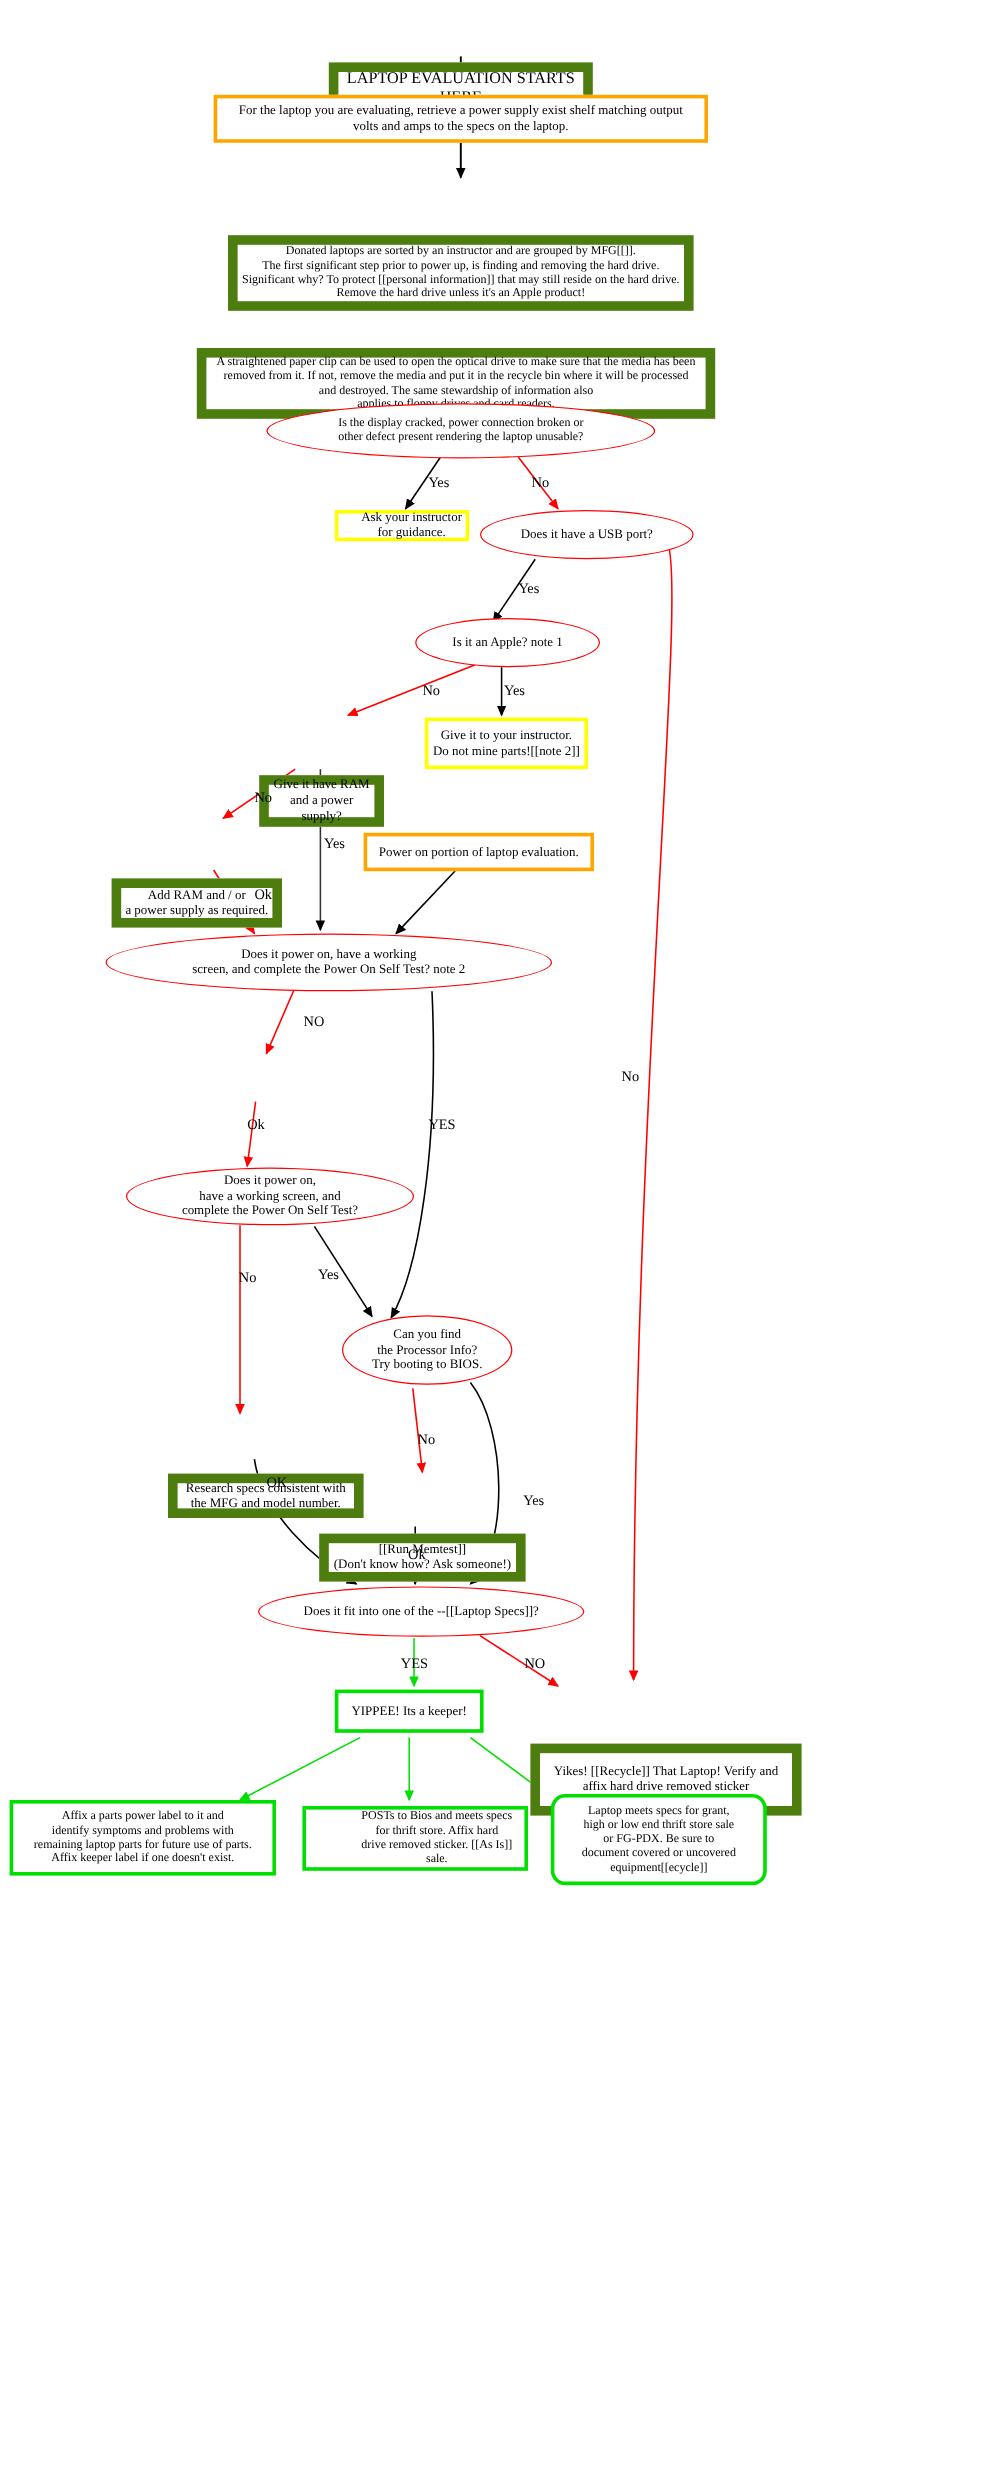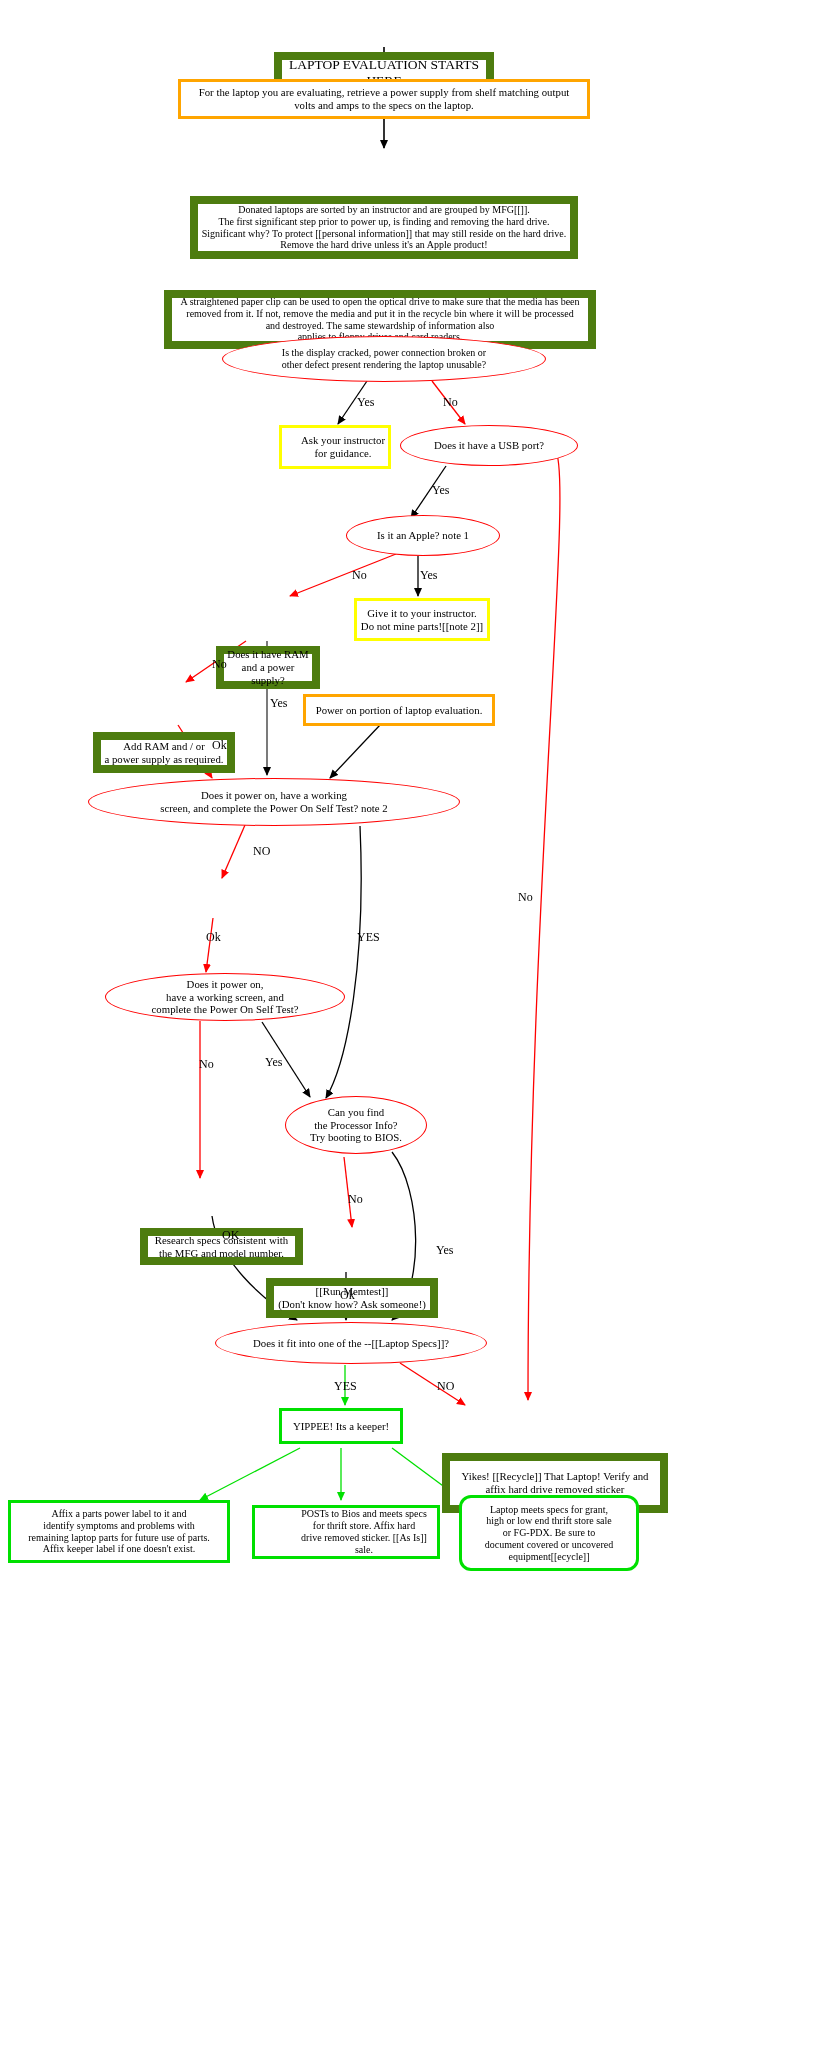--- a/index.html
+++ b/index.html
@@ -128,44 +128,44 @@
 
     <path d="M300,1448 L200,1500" stroke="#00e000" stroke-width="1.3" fill="none" marker-end="url(#ah-green)"></path>
 
     <path d="M341,1448 L341,1500" stroke="#00e000" stroke-width="1.3" fill="none" marker-end="url(#ah-green)"></path>
 
     <path d="M392,1448 L458,1497" stroke="#00e000" stroke-width="1.3" fill="none" marker-end="url(#ah-green)"></path>
   </svg>
 
   <div class="node box red fs13" style="left:274px; top:4px; width:220px; height:42px;">LAPTOP EVALUATION STARTS HERE</div>
 
-  <div class="node box orange fs11" style="left:178px; top:79px; width:412px; height:40px;">For the laptop you are evaluating, retrieve a power supply from shelf matching output
+  <div class="node box orange fs11" style="left:178px; top:79px; width:412px; height:40px;">For the laptop you are evaluating, retrieve a power supply exist shelf matching output
 volts and amps to the specs on the laptop.</div>
 
   <div class="node box red fs10" style="left:164px; top:242px; width:432px; height:59px;">A straightened paper clip can be used to open the optical drive to make sure that the media has been
 removed from it. If not, remove the media and put it in the recycle bin where it will be processed
 and destroyed. The same stewardship of information also
 applies to floppy drives and card readers.</div>
 
   <div class="node box red fs10" style="left:190px; top:148px; width:388px; height:63px;">Donated laptops are sorted by an instructor and are grouped by MFG[[]].
 The first significant step prior to power up, is finding and removing the hard drive.
 Significant why? To protect [[personal information]] that may still reside on the hard drive.
 Remove the hard drive unless it's an Apple product!</div>
 
   <div class="node ellipse fs10" style="left:222px; top:336px; width:324px; height:46px;">Is the display cracked, power connection broken or
 other defect present rendering the laptop unusable?</div>
 
-  <div class="node box yellow fs11" style="left:279px; top:425px; width:112px; height:44px;padding-left:16px;">Ask your instructor
+  <div class="node box yellow fs11" style="left:279px; top:425px; width:112px; height:26px;padding-left:16px;">Ask your instructor
 for guidance.</div>
 
   <div class="node ellipse fs11" style="left:400px; top:425px; width:178px; height:41px;">Does it have a USB port?</div>
 
   <div class="node ellipse fs11" style="left:346px; top:515px; width:154px; height:41px;">Is it an Apple? note 1</div>
 
-  <div class="node box red fs11" style="left:216px; top:598px; width:104px; height:43px;">Does it have RAM
+  <div class="node box red fs11" style="left:216px; top:598px; width:104px; height:43px;">Give it have RAM
 and a power supply?</div>
 
   <div class="node box yellow fs11" style="left:354px; top:598px; width:136px; height:43px;">Give it to your instructor.
 Do not mine parts![[note 2]]</div>
 
   <div class="node box red fs11" style="left:93px; top:684px; width:142px; height:41px;">Add RAM and / or
 a power supply as required.</div>
 
   <div class="node box orange fs11" style="left:303px; top:694px; width:192px; height:32px;">Power on portion of laptop evaluation.</div>
 

